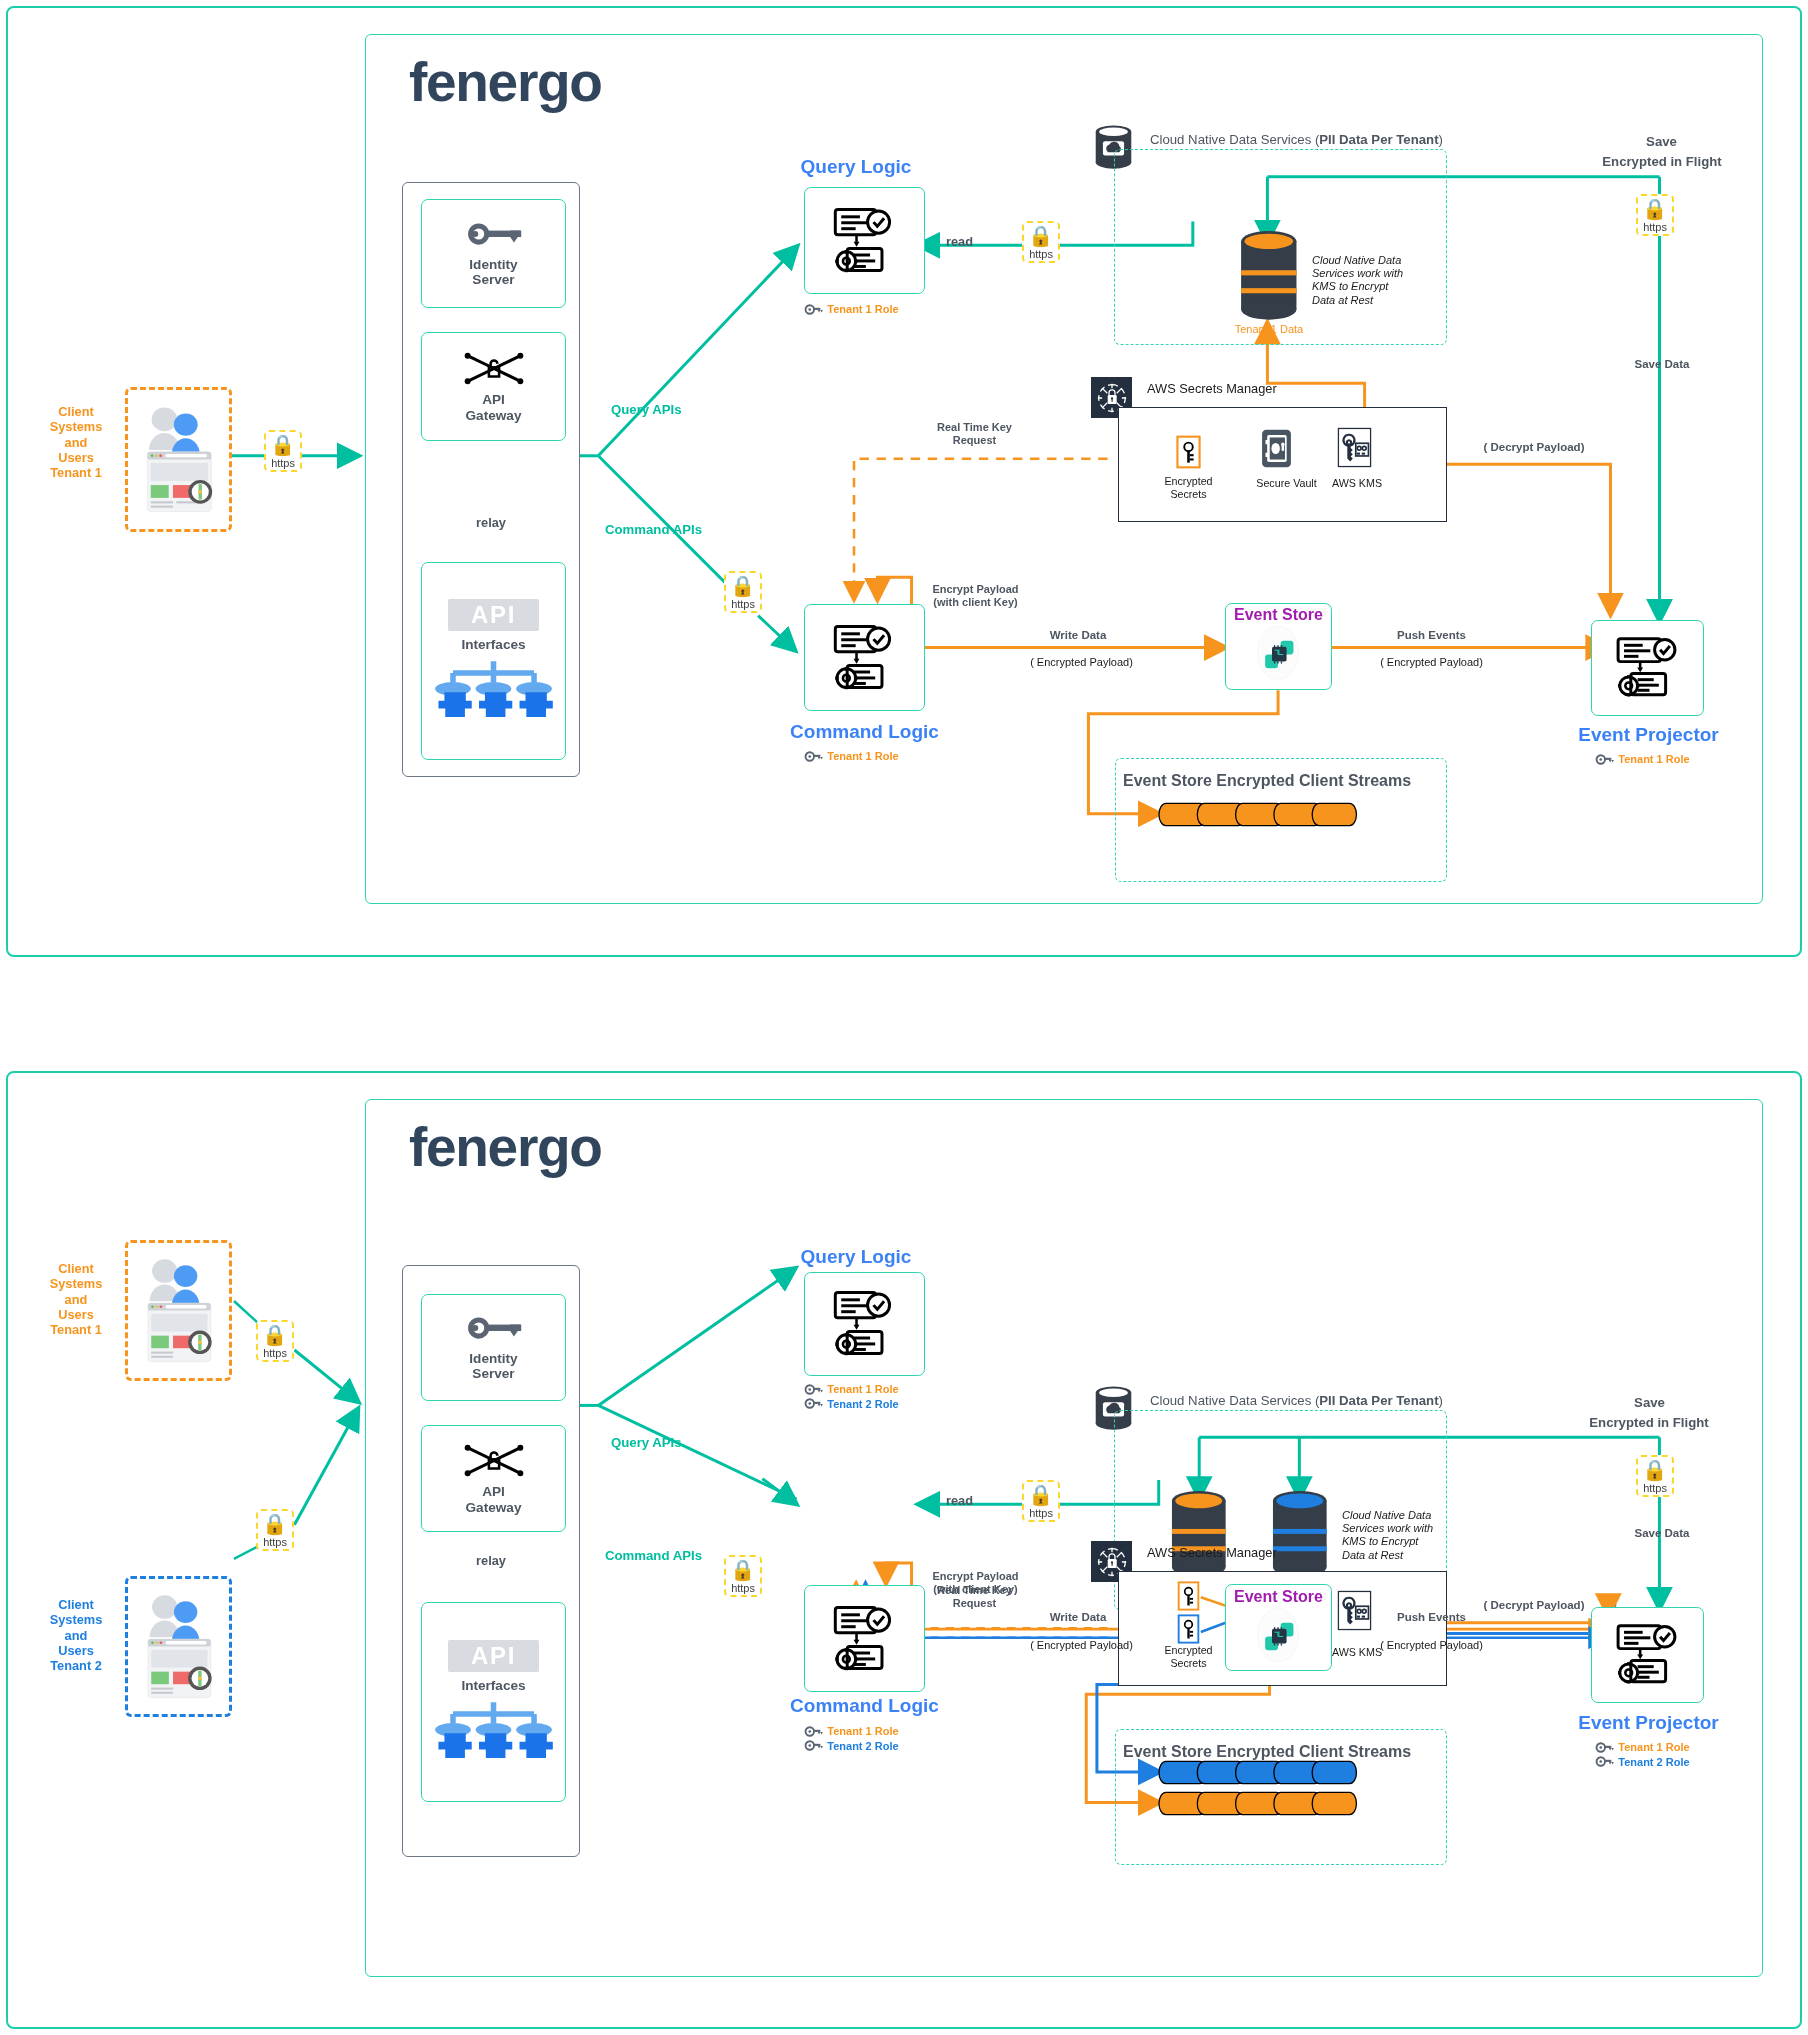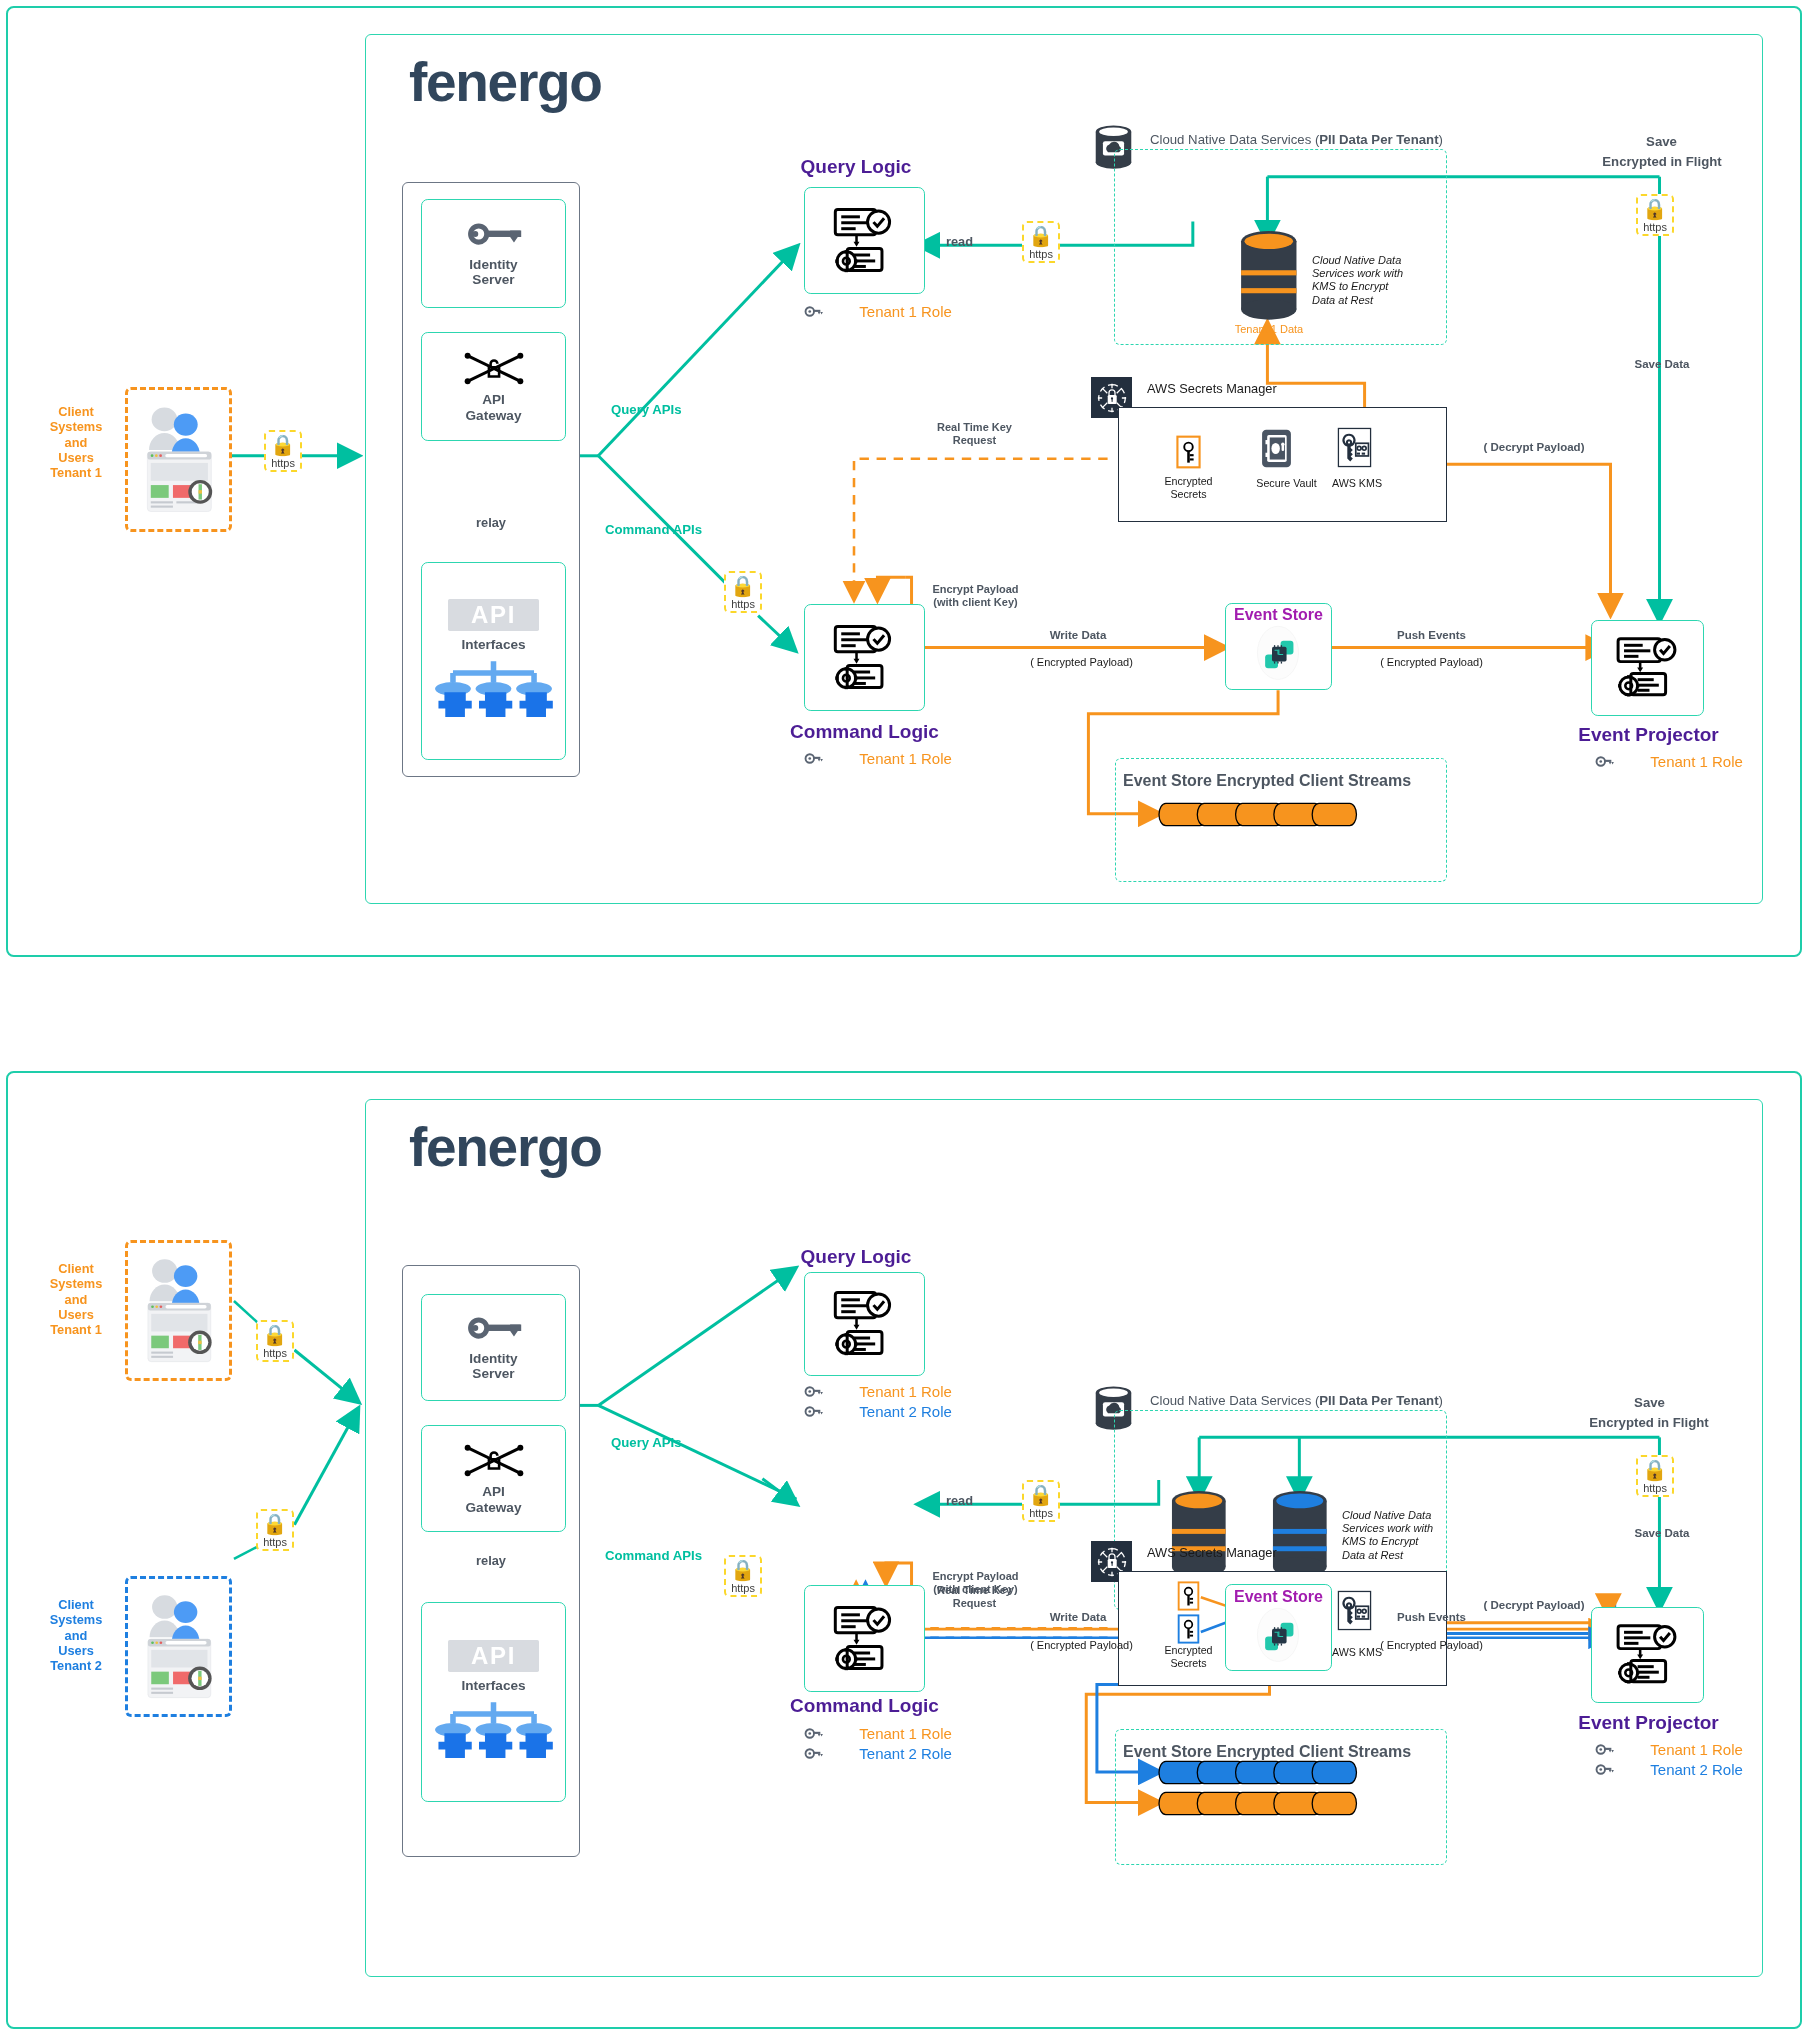--- a/index.html
+++ b/index.html
@@ -65,21 +65,21 @@
   }
 
   .label {
     position:absolute;
     color:#4d5661;
     text-align:center;
     line-height:1.2;
     white-space:nowrap;
   }
   .label.b { font-weight:bold; }
-  .title-lg { font-size:19px; font-weight:bold; color:#4c1d95; }
+  .title-lg { font-size:19px; font-weight:bold; color:#3b82f6; }
   .title-md { font-size:16px; font-weight:bold; color:#a21caf; }
 
   .teal-txt { color:#00bfa0; font-weight:bold; }
   .orange-txt { color:#f7941e; font-weight:bold; }
   .blue-txt { color:#1e7fe0; font-weight:bold; }
 
   
   .https {
     position:absolute;
     border:2.6px dashed #fbd72b;
@@ -98,21 +98,21 @@
     position:absolute;
     border:3px dashed #f7941e;
     border-radius:6px;
     background:#fff;
     display:flex; align-items:center; justify-content:center;
   }
   .tenant-box.blue { border-color:#1e7fe0; }
 
   
   .role-row { display:flex; align-items:center; gap:4.3px; white-space:nowrap; }
-  .role-row .txt { font-size:15px; font-weight:normal;margin-left:32px; }
+  .role-row .txt { font-size:11px; font-weight:bold; }
   .roles { position:absolute; display:flex; flex-direction:column; gap:2.6px; }
 
   
   .asm-box {
     position:absolute;
     border:1.7px solid #232f3e;
     background:#fff;
   }
   .asm-badge {
     position:absolute;

